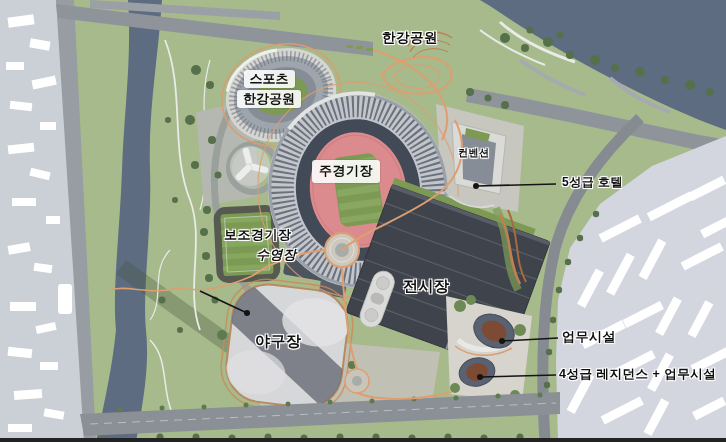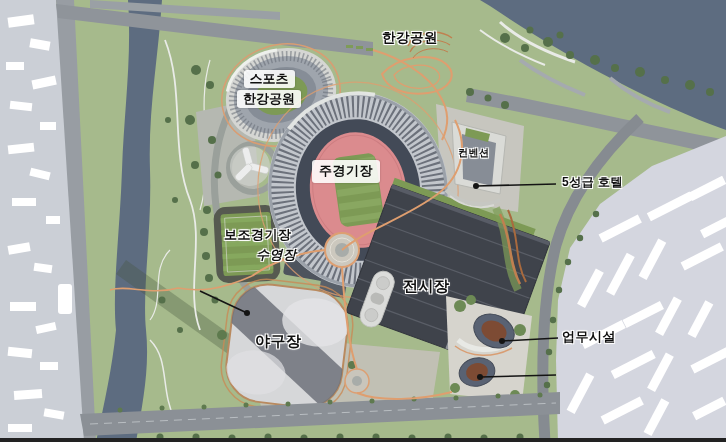--- a/index.html
+++ b/index.html
@@ -366,13 +366,14 @@
 
 <div class="lbl" style="left:256px;top:248px;font-style:italic;">수영장</div>
 
 
 <div class="lbl" style="left:403px;top:277px;font-size:15px;">전시장</div>
 
 <div class="lbl" style="left:255px;top:332px;font-size:15px;">야구장</div>
 
 <div class="lbl" style="left:562px;top:330px;">업무시설</div>
 
+<div class="lbl" style="left:559px;top:367px;font-size:12.5px;">4성급 레지던스 + 업무시설</div>
 </div>
 
 </body></html>

